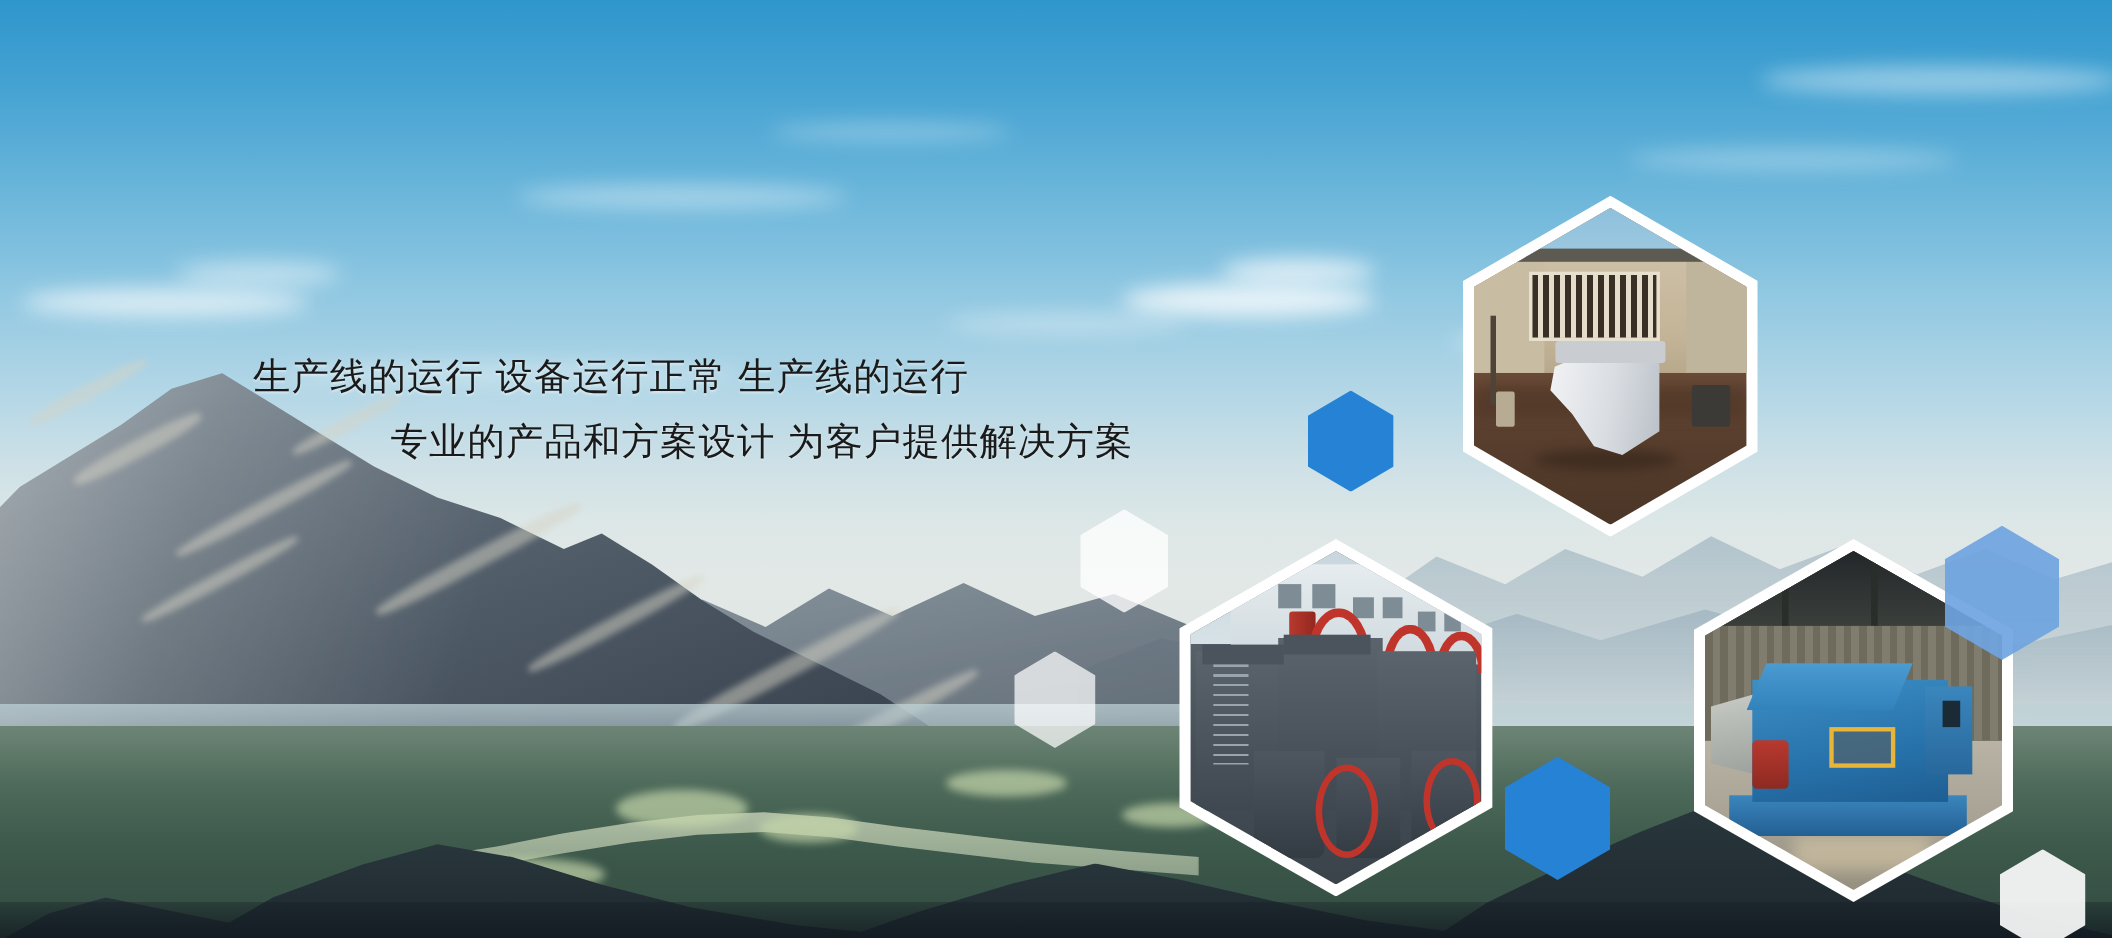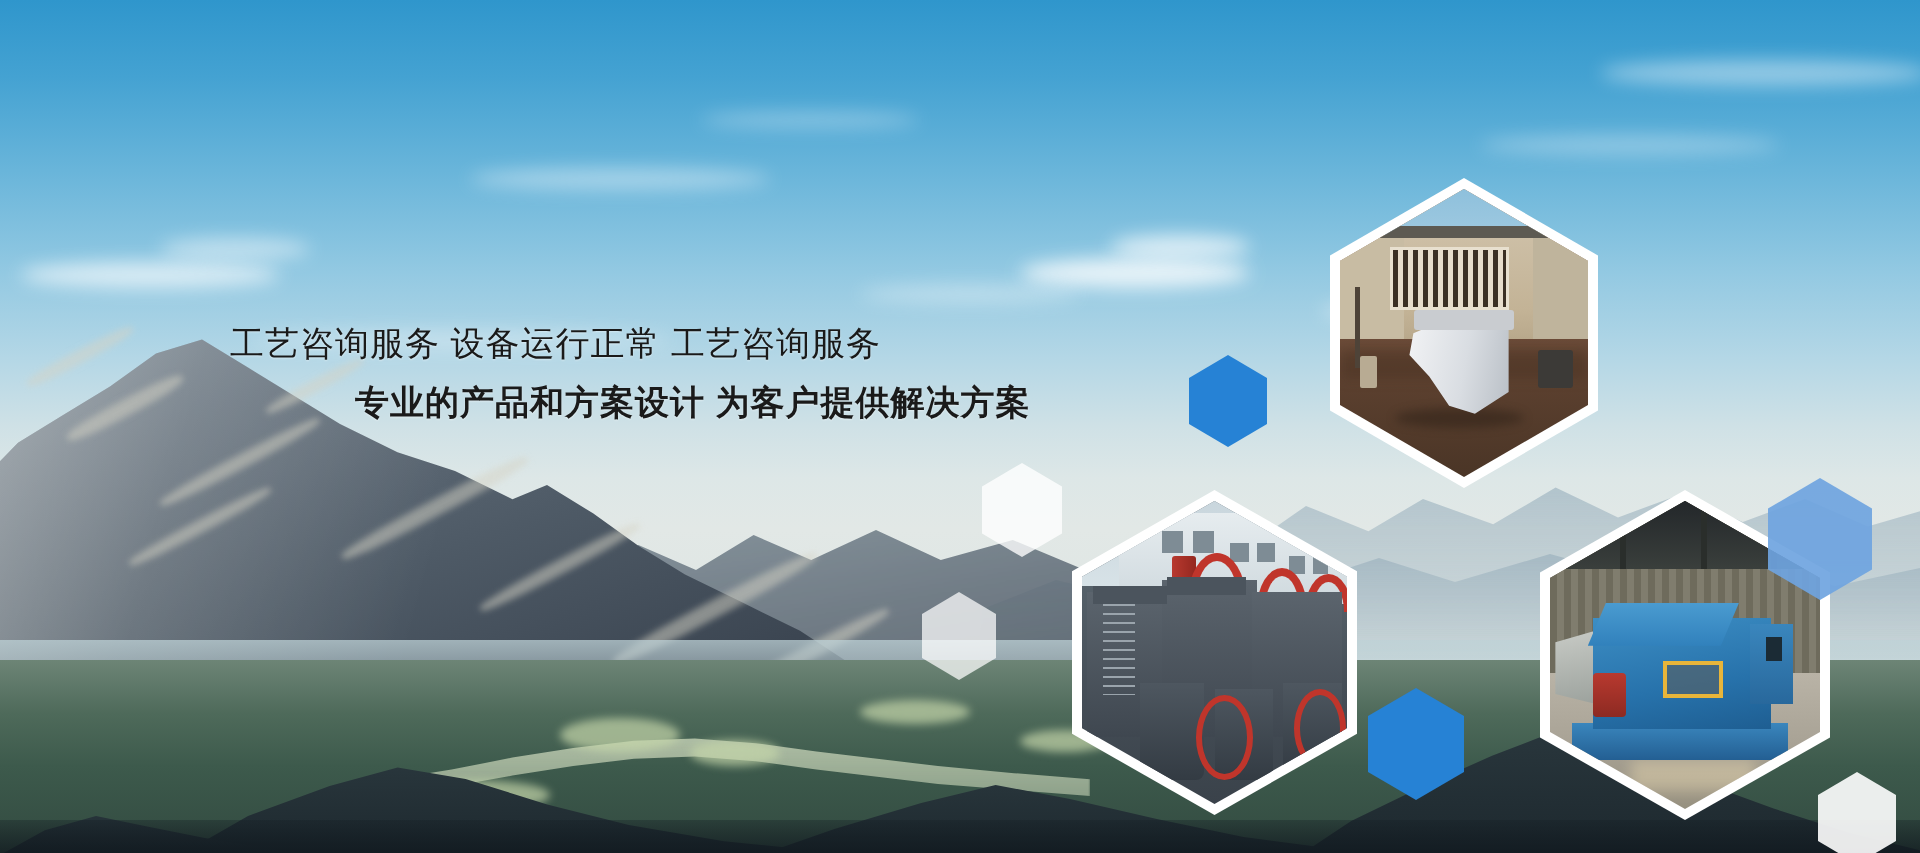--- a/index.html
+++ b/index.html
@@ -135,21 +135,21 @@
   }
 
   
   .headline{
     position:absolute;left:200px;top:326px;width:760px;
     color:#1a1a1a;letter-spacing:1px;line-height:1.0;
     text-shadow:0 1px 2px rgba(255,255,255,.45);
     white-space:nowrap;
   }
   .hl-line1{font-size:34px;font-weight:400;margin:0 0 25px 30px;}
-  .hl-line2{font-size:34px;font-weight:700;margin:0 0 12px 155px;}
+  .hl-line2{font-size:34px;font-weight:400;margin:0 0 12px 155px;}
 
   .hex-photo{
     position:absolute;
     clip-path:polygon(50% 0%,100% 25%,100% 75%,50% 100%,0% 75%,0% 25%);
     background:#ffffff;
     display:flex;align-items:center;justify-content:center;
     box-sizing:border-box;
   }
   .hex-inner{
     width:calc(100% - 20px);height:calc(100% - 22px);
@@ -310,21 +310,21 @@
   <div class="meadow m5"></div>
   <div class="meadow m6"></div>
 
   <div class="fg-peak fgA"></div>
   <div class="fg-peak fgB"></div>
   <div class="fg-peak fgC"></div>
   <div class="fg-peak fgD"></div>
   <div class="fg-dark"></div>
 
   <div class="headline nosel" style="color: rgb(26, 26, 26);">
-    <div class="hl-line1" style="font-size: 34px;">工艺咨询服务 设备运行正常 工艺咨询服务</div>
+    <div class="hl-line1" style="font-size: 34px;">生产线的运行 设备运行正常 生产线的运行</div>
     <div class="hl-line2" style="font-size: 34px;">专业的产品和方案设计  为客户提供解决方案</div>
   </div>
 
   <div class="hex-photo" id="hexPhoto0" style="left: 1330px; top: 178px; width: 268px; height: 310px; background: rgb(255, 255, 255);">
     <div class="hex-inner">
       <div class="photo-ladle">
         <div class="wall-panel wp1"></div>
         <div class="wall-panel wp2"></div>
         <div class="roofline"></div>
         <div class="grill"></div>

